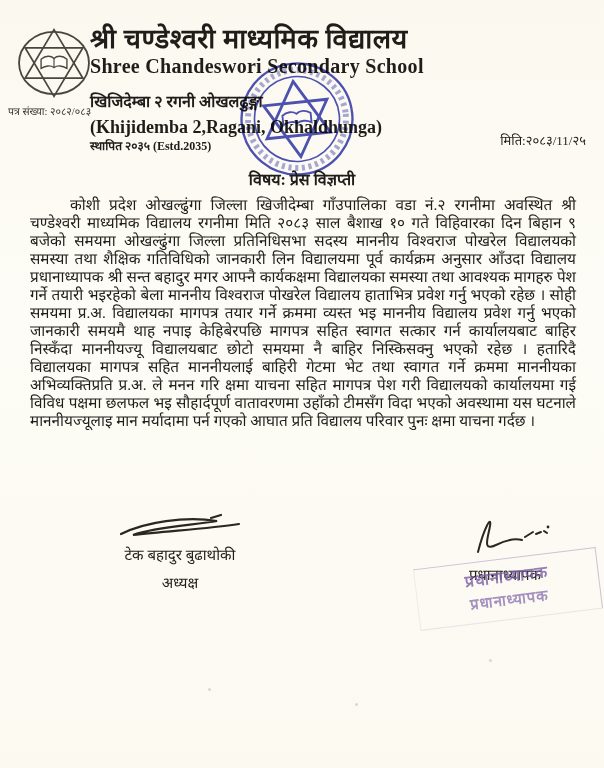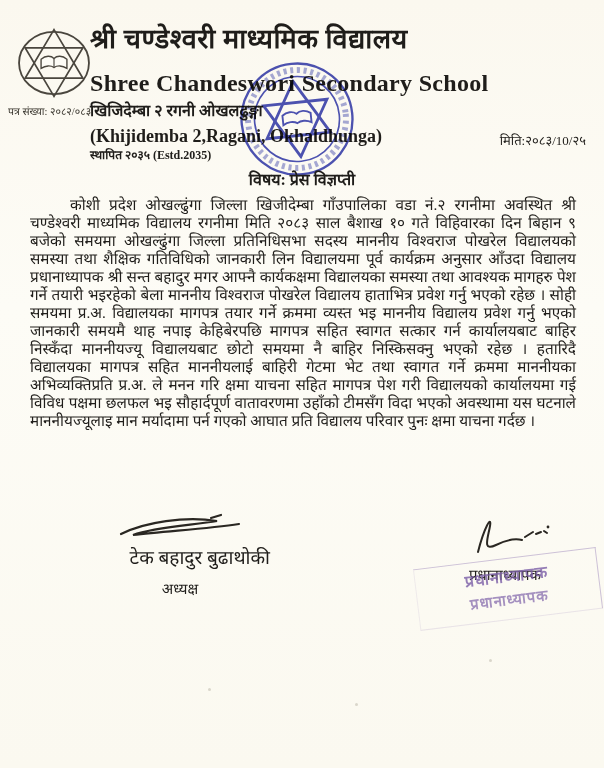--- a/index.html
+++ b/index.html
@@ -8,38 +8,38 @@
     background:#fcfaf2;
     background-image:linear-gradient(180deg,#fbf8ef 0%,#fdfcf6 40%,#fbf9f0 100%);
     font-family:"Liberation Serif","DejaVu Serif",serif;
     color:#1f1d1a;
   }
   .abs{position:absolute;}
   
   .logo{left:16px;top:24px;width:76px;height:78px;}
   .head-center{left:90px;top:24px;width:420px;text-align:left;line-height:1.15;}
   .np-title{font-size:27px;font-weight:bold;letter-spacing:.5px;}
-  .en-title{font-size:24px;font-weight:bold;margin-top:15px;letter-spacing:.3px;}
-  .np-addr{font-size:16px;font-weight:bold;margin-top:4px;}
+  .en-title{font-size:20px;font-weight:bold;margin-top:0;letter-spacing:.3px;}
+  .np-addr{font-size:16px;font-weight:bold;margin-top:15px;}
   .en-addr{font-size:18px;font-weight:bold;margin-top:6px;}
   .estd{font-size:12px;font-weight:bold;margin-top:2px;}
   .letter-no{left:8px;top:104px;font-size:10.5px;color:#3a372f;}
   .date{right:18px;top:131px;font-size:13px;}
   
   .stamp-blue{left:238px;top:60px;width:118px;height:118px;opacity:.85;
     transform:rotate(-6deg);mix-blend-mode:multiply;}
   
   .subject{left:0;top:168px;width:604px;text-align:center;font-size:16px;font-weight:bold;}
   .body-text{left:30px;top:196px;width:546px;font-size:15.3px;line-height:18px;
     text-align:justify;text-indent:40px;}
   
   .sig-left{left:90px;top:512px;width:180px;text-align:center;}
   .sig-right{left:420px;top:512px;width:170px;text-align:center;}
   .sig-scribble{display:block;margin:0 auto;}
-  .sig-name{font-size:19px;margin-top:2px;text-align:right;}
+  .sig-name{font-size:15px;margin-top:2px;}
   .sig-title{font-size:15px;margin-top:8px;}
   .pa-stamp{position:absolute;left:-4px;top:46px;width:178px;padding:6px 2px 10px 2px;
     transform:rotate(-7deg);color:#7b5ea7;opacity:.8;
     border:1px solid rgba(123,94,167,.45);border-left-color:rgba(123,94,167,.12);
     border-bottom-color:rgba(123,94,167,.18);
     font-size:16px;font-weight:bold;letter-spacing:1px;}
   .pa-stamp .l2{font-size:15px;margin-top:2px;opacity:.85;}
   
   .speck{width:3px;height:3px;border-radius:50%;background:rgba(120,110,90,.25);}
 </style>
@@ -56,21 +56,21 @@
 
 <div class="abs head-center">
   <div class="np-title">श्री चण्डेश्वरी माध्यमिक विद्यालय</div>
   <div class="en-title">Shree Chandeswori Secondary School</div>
   <div class="np-addr">खिजिदेम्बा २ रगनी ओखलढुङ्गा</div>
   <div class="en-addr">(Khijidemba 2,Ragani, Okhaldhunga)</div>
   <div class="estd">स्थापित २०३५ (Estd.2035)</div>
 </div>
 
 <div class="abs letter-no">पत्र संख्या: २०८२/०८३</div>
-<div class="abs date">मिति:२०८३/10/२५</div>
+<div class="abs date">मिति:२०८३/11/२५</div>
 
 <svg class="abs stamp-blue" viewBox="0 0 100 100">
   <circle cx="50" cy="50" r="47" fill="none" stroke="#2e35ad" stroke-width="2"></circle>
   <circle cx="50" cy="50" r="36" fill="none" stroke="#2e35ad" stroke-width="1.4"></circle>
   <g stroke="#2e35ad" stroke-width="1.6" fill="none" opacity=".9">
     <circle cx="50" cy="50" r="41.5" stroke-width="5" stroke-dasharray="2.6 3.1" opacity=".55"></circle>
   </g>
   <polygon points="50,18 77,64 23,64" fill="none" stroke="#2e35ad" stroke-width="2.4"></polygon>
   <polygon points="50,82 23,36 77,36" fill="none" stroke="#2e35ad" stroke-width="2.4"></polygon>
   <path d="M38,46 C42,43 47,43 50,45.5 C53,43 58,43 62,46 L62,54 C58,51.5 53,51.5 50,53.5 C47,51.5 42,51.5 38,54 Z" fill="none" stroke="#2e35ad" stroke-width="1.6"></path>

